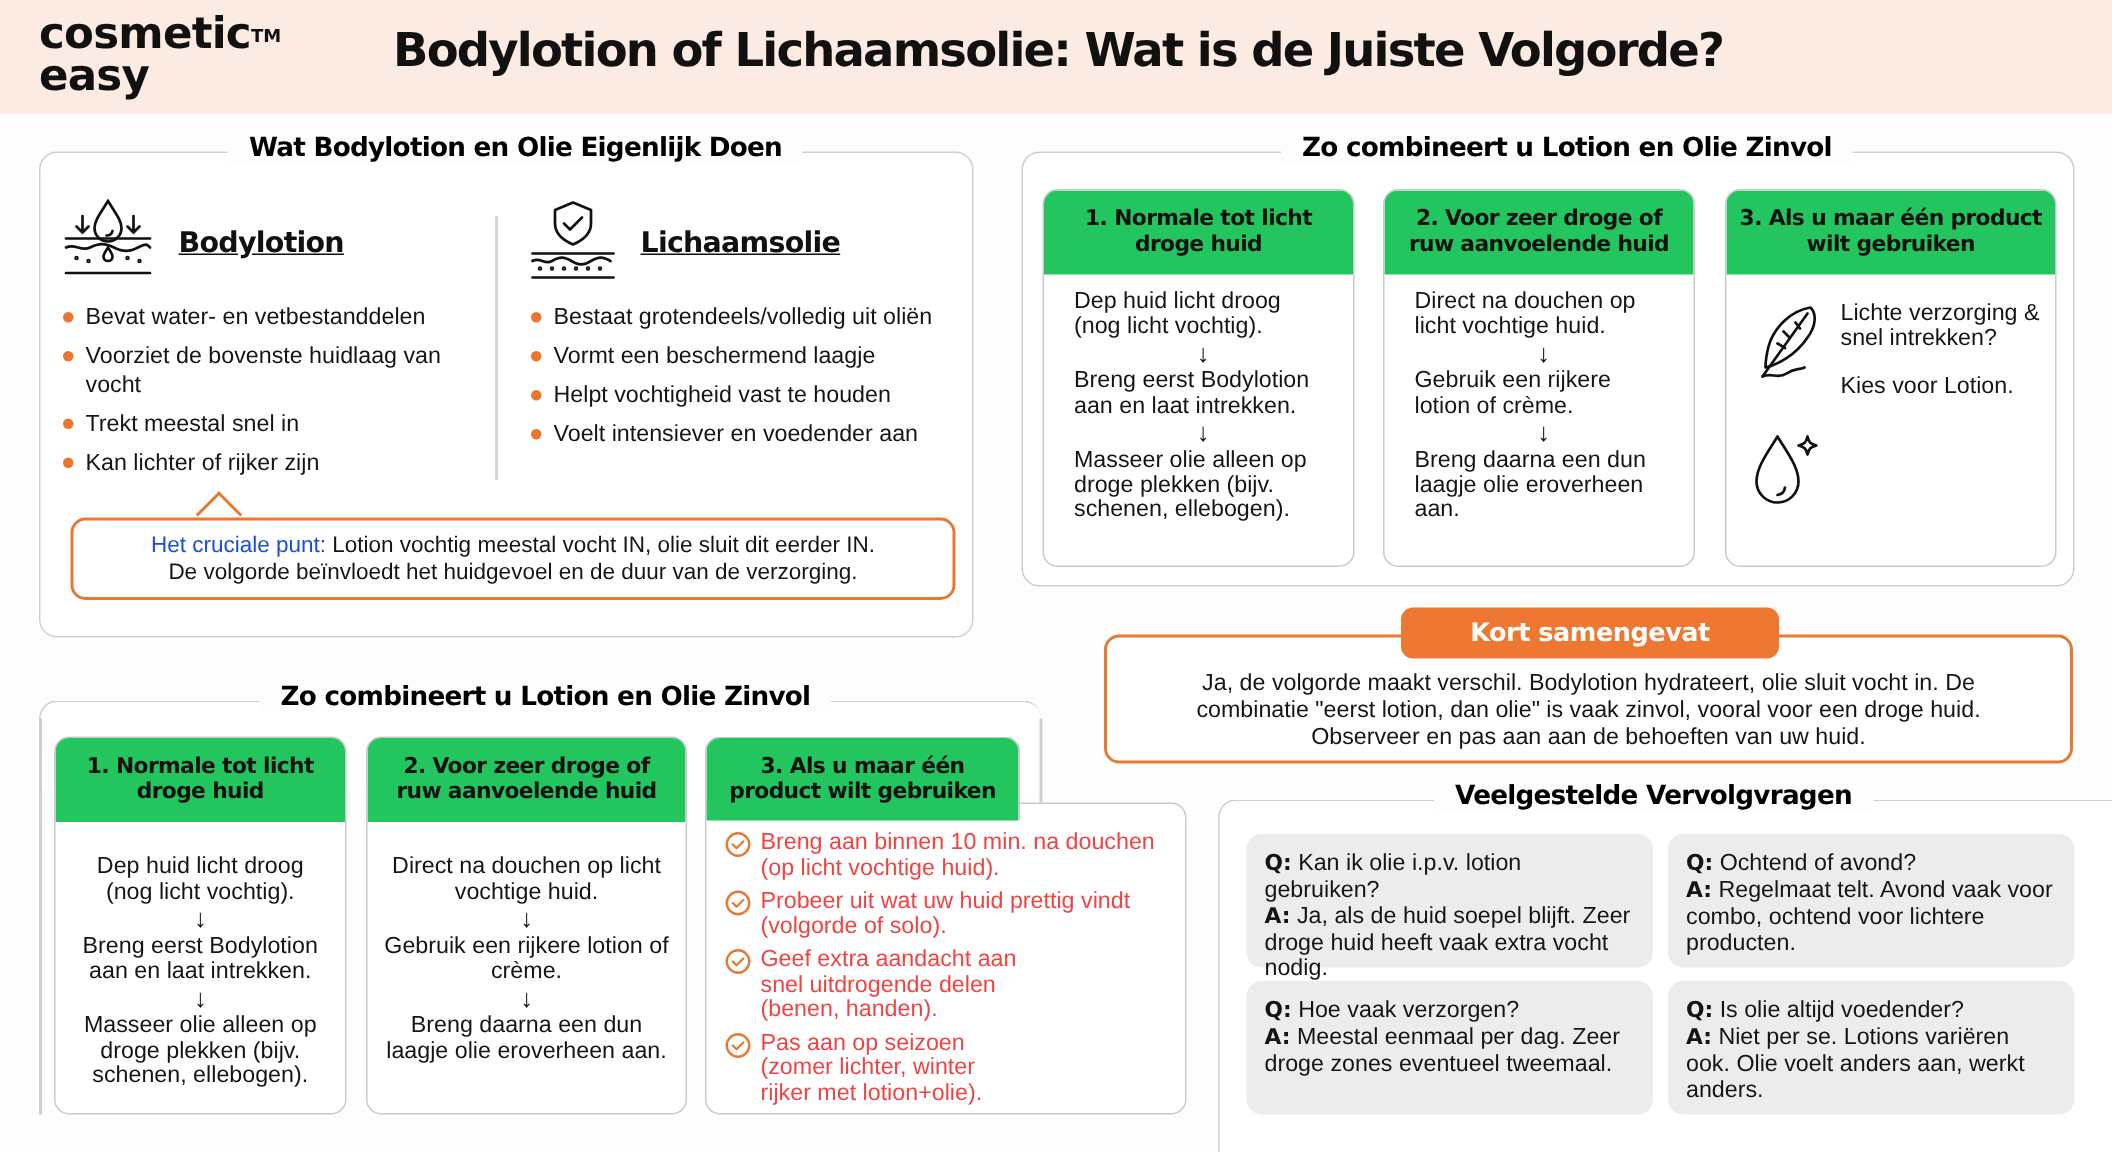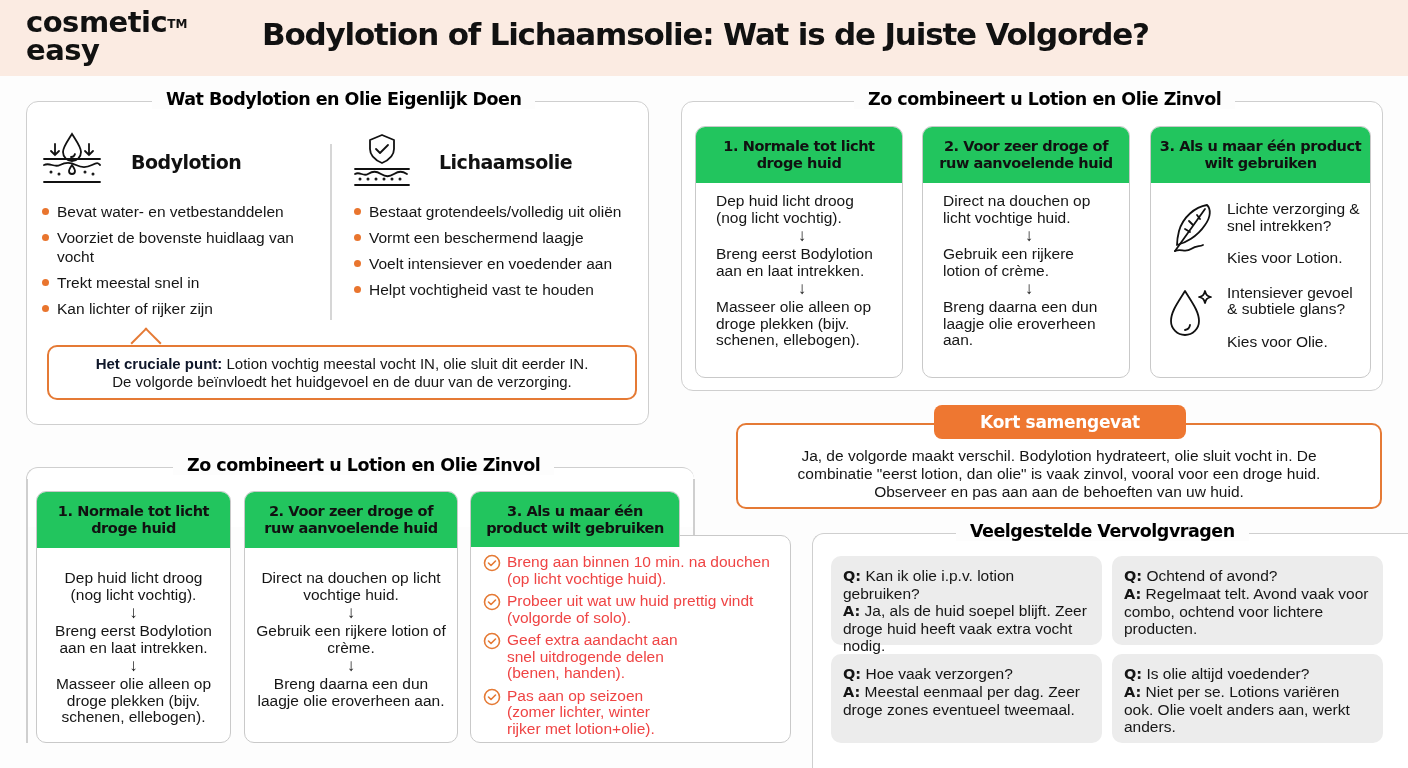--- a/index.html
+++ b/index.html
@@ -10,28 +10,28 @@
   .logo { position: absolute; left: 26px; top: 8px; font-family: "DejaVu Sans", sans-serif; font-weight: 700; font-size: 29px; line-height: 28px; letter-spacing: -0.5px; color: #111; }
   .logo .tm { font-size: 12px; vertical-align: top; position: relative; top: 2px; letter-spacing: 0; }
   .title { position: absolute; left: 262px; top: 16px; font-family: "DejaVu Sans", sans-serif; font-weight: 700; font-size: 31px; letter-spacing: -1.2px; color: #111; white-space: nowrap; }
 
   .panel { position: absolute; border: 1.5px solid #cfcfcf; border-radius: 12px; background: #fff; }
   .panel-title { position: absolute; top: -13px; background: #fdfdfd; padding: 0 14px; font-family: "DejaVu Sans", sans-serif; font-weight: 700; font-size: 17.5px; letter-spacing: -0.5px; white-space: nowrap; color: #000000; }
 
   
   .p1 { left: 26px; top: 101px; width: 623px; height: 324px; }
   .col { position: absolute; top: 30px; }
-  .col-head { display: flex; align-items: center; gap: 28px; height: 60px; }
+  .col-head { display: flex; align-items: center; gap: 16px; height: 60px; text-decoration: underline; }
   .col-head .name { font-family: "DejaVu Sans", sans-serif; font-weight: 700; font-size: 19px; letter-spacing: -0.5px; }
   .bullets { list-style: none; margin-top: 10px; }
   .bullets li { position: relative; padding-left: 16px; font-size: 15.5px; line-height: 19px; margin-bottom: 7px; color: #151515; }
   .bullets li::before { content: ""; position: absolute; left: 1px; top: 6px; width: 7px; height: 7px; border-radius: 50%; background: #e9752e; }
   .divider-v { position: absolute; left: 303px; top: 42px; width: 1.5px; height: 176px; background: #d6d6d6; }
   .callout { position: absolute; left: 20px; top: 243px; width: 590px; height: 55px; border: 2.5px solid #e57a35; border-radius: 10px; background: #fff; text-align: center; font-size: 15px; line-height: 18px; padding-top: 8px; color: #151515; }
-  .callout .lead { color: #0f172a; font-weight: 700; }
+  .callout .lead { color: #1d4ed8; font-weight: 400; }
   .callout-notch { position: absolute; left: 108px; top: 230px; width: 22px; height: 22px; background: #fff; border-left: 2.5px solid #e57a35; border-top: 2.5px solid #e57a35; transform: rotate(45deg); }
 
   
   .card { position: absolute; border: 1.5px solid #c9c9c9; border-radius: 10px; background: #fff; overflow: hidden; }
   .card-head { background: #22c55e; height: 56px; display: flex; align-items: center; justify-content: center; text-align: center; font-family: "DejaVu Sans", sans-serif; font-weight: 700; font-size: 14.5px; line-height: 17px; letter-spacing: -0.4px; padding: 0 8px; color: #111; }
   .card-body { font-size: 15.5px; line-height: 16.5px; color: #151515; padding: 10px 14px 0 20px; }
   .card-body.center { text-align: center; padding-left: 10px; padding-right: 10px; }
   .step { display: block; }
   .arrow { display: block; text-align: center; font-size: 17px; line-height: 20px; }
 
@@ -114,22 +114,22 @@
             <circle cx="39" cy="47" r="0.6"></circle>
             <circle cx="47" cy="47" r="0.6"></circle>
           <path d="M2 53 h54"></path>
         </svg>
       </span>
       <span class="name">Lichaamsolie</span>
     </div>
     <ul class="bullets">
       <li>Bestaat grotendeels/volledig uit oliën</li>
       <li>Vormt een beschermend laagje</li>
+      <li>Helpt vochtigheid vast te houden</li>
       <li>Voelt intensiever en voedender aan</li>
-      <li>Helpt vochtigheid vast te houden</li>
     </ul>
   </div>
 
   <div class="callout-notch"></div>
   <div class="callout">
     <div><span class="lead">Het cruciale punt:</span><span> Lotion vochtig meestal vocht IN, olie sluit dit eerder IN.</span></div>
     <div>De volgorde beïnvloedt het huidgevoel en de duur van de verzorging.</div>
   </div>
 </section>
 
@@ -177,25 +177,20 @@
         </div>
       </div>
       <div class="mini-row" style="margin-top:18px;">
         <span>
           <svg width="50" height="56" viewBox="0 0 50 56" fill="none" stroke="#111" stroke-width="1.8" stroke-linecap="round" stroke-linejoin="round">
             <path d="M18 6 C12 16 4 26 4 36 a14 14 0 0 0 28 0 C32 26 24 16 18 6 Z"></path>
             <path d="M23 40 a6 6 0 0 1 -5 5"></path>
             <path d="M38 6 c1 4 2 5 6 6 c-4 1 -5 2 -6 6 c-1 -4 -2 -5 -6 -6 c4 -1 5 -2 6 -6 Z"></path>
           </svg>
         </span>
-        <div class="mini-text">
-          <span>Intensiever gevoel &amp; subtiele glans?</span>
-          <span class="gap"></span>
-          <span>Kies voor Olie.</span>
-        </div>
       </div>
     </div>
   </div>
 </section>
 
 <div class="summary">
   <div>Ja, de volgorde maakt verschil. Bodylotion hydrateert, olie sluit vocht in. De</div>
   <div>combinatie "eerst lotion, dan olie" is vaak zinvol, vooral voor een droge huid.</div>
   <div>Observeer en pas aan aan de behoeften van uw huid.</div>
 </div>

